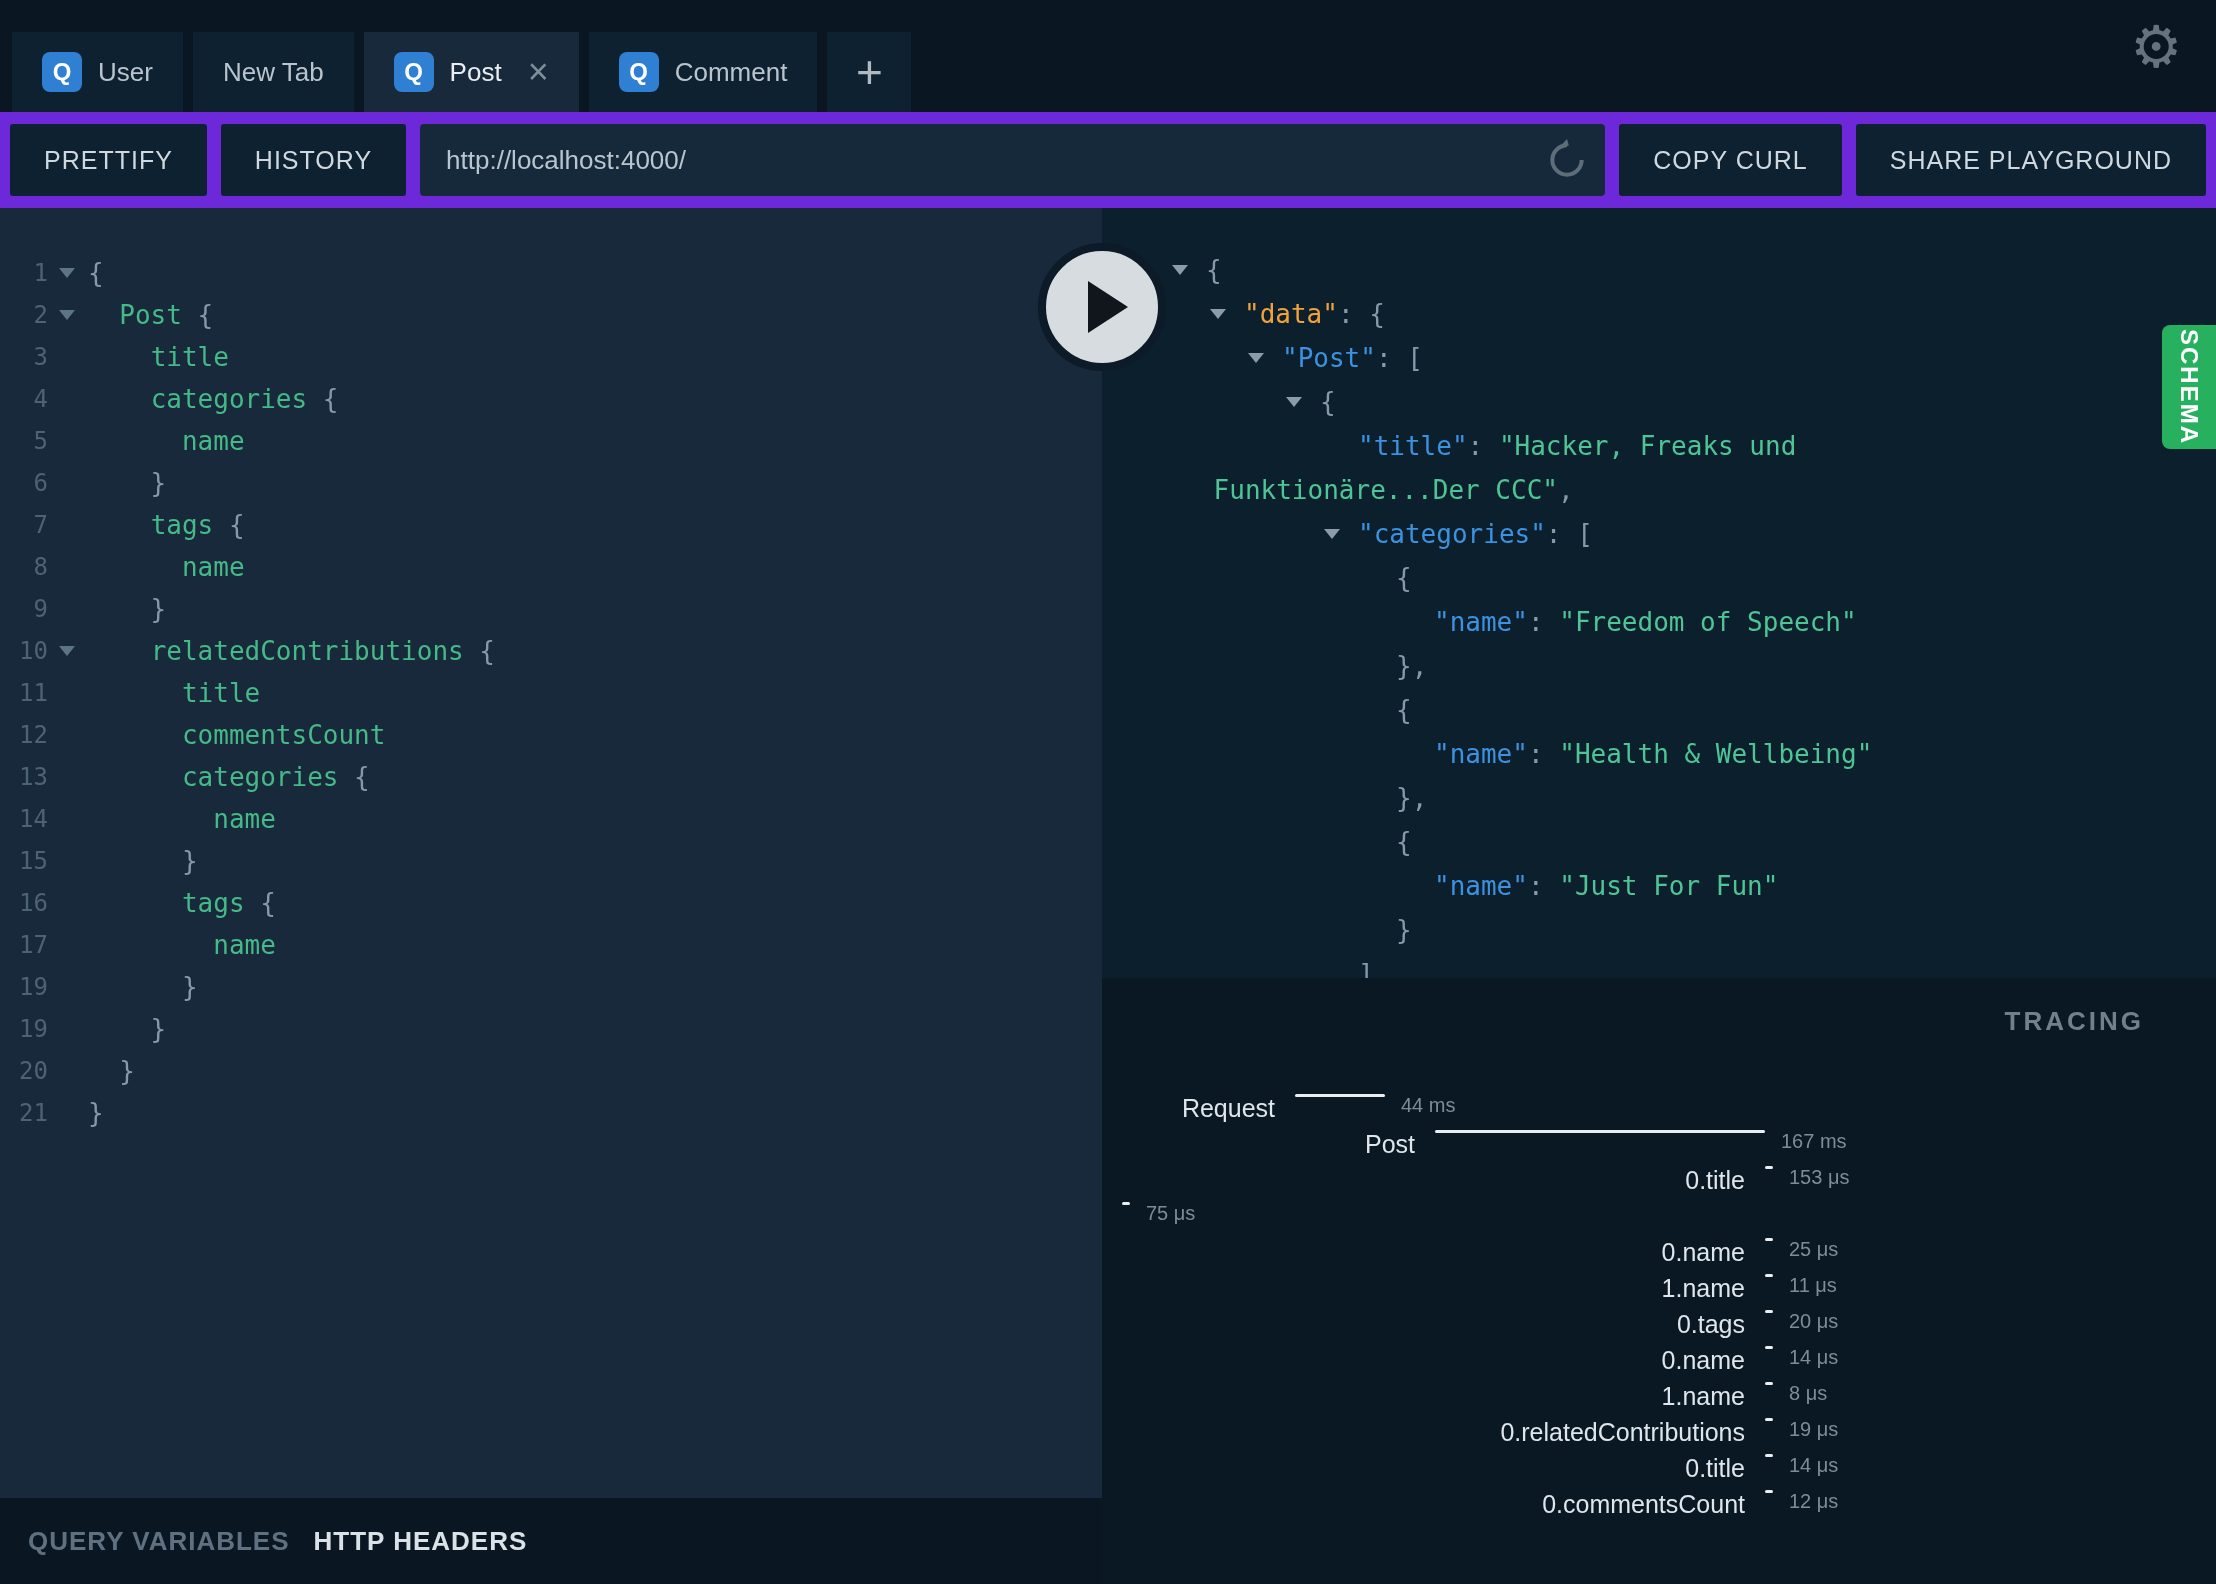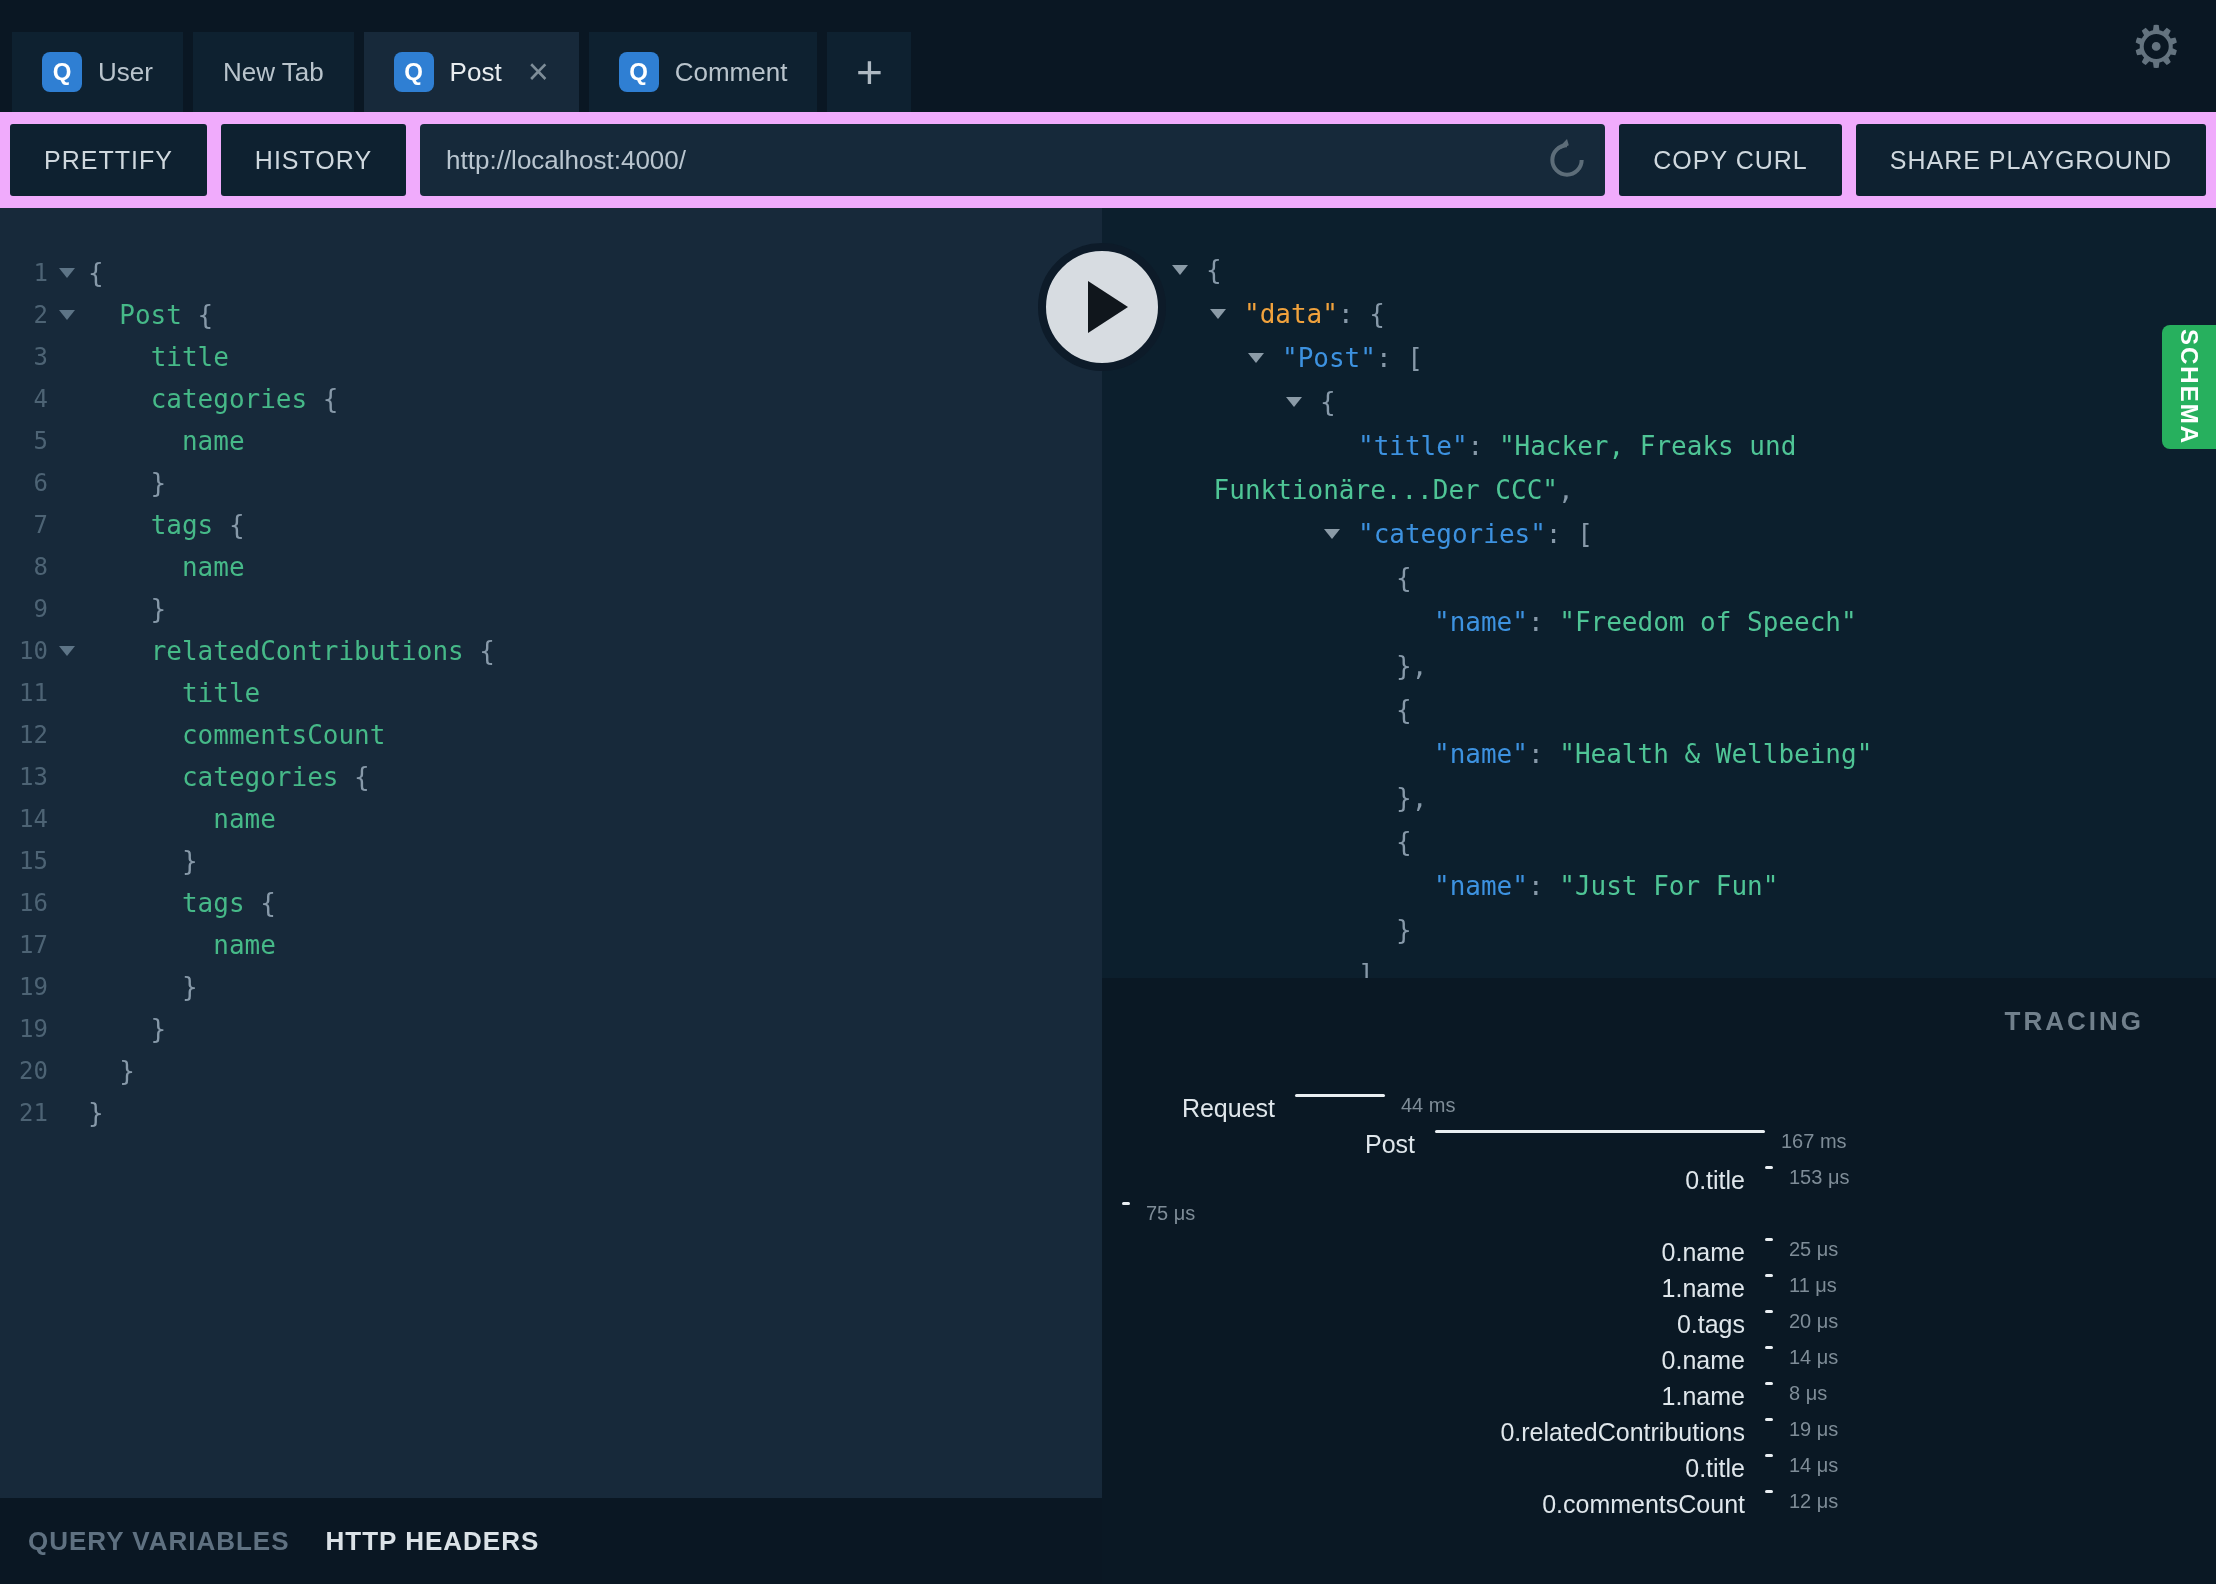--- a/index.html
+++ b/index.html
@@ -12,40 +12,40 @@
   
   .topbar{height:112px;display:flex;align-items:flex-end;padding:0 12px;position:relative;background:#0a1723}
   .tabs{display:flex;align-items:flex-end;gap:10px;height:80px}
   .tab{height:80px;display:flex;align-items:center;gap:16px;padding:0 30px;background:#0e2130;color:#b9c4cc;font-size:26px;cursor:pointer;white-space:nowrap}
   .tab.active{background:#17293a;color:#e9edf0}
   .qbadge{width:40px;height:40px;border-radius:8px;background:#2f7fd3;color:#fff;font-weight:bold;font-size:24px;display:flex;align-items:center;justify-content:center;flex:none}
   .tab-close{color:#7e8d98;font-size:36px;margin-left:10px;line-height:1}
   .tab-add{width:84px;height:80px;background:#0e2130;color:#aeb9c2;font-size:46px;display:flex;align-items:center;justify-content:center;font-weight:300;cursor:pointer}
   .gear{position:absolute;right:34px;top:18px;font-size:58px;color:#64737f;line-height:1;cursor:pointer}
   
-  .toolbar{height:96px;display:flex;align-items:center;gap:14px;padding:0 10px;background:#f0abfc}
+  .toolbar{height:96px;display:flex;align-items:center;gap:14px;padding:0 10px;background:#6d28d9}
   .tb-btn{height:72px;padding:0 34px;background:#0e2130;border:none;color:#cfd8de;font-size:25px;letter-spacing:1px;font-family:inherit;border-radius:3px;cursor:pointer;white-space:nowrap}
   .urlwrap{flex:1;position:relative;height:72px}
   .url{width:100%;height:72px;background:#16293a;border:none;border-radius:4px;padding:0 80px 0 26px;color:#b9c5cf;font-size:26px;font-family:inherit;outline:none}
   .reload{position:absolute;right:16px;top:14px;width:44px;height:44px;cursor:pointer}
   
   .main{display:flex;height:1376px;position:relative}
   .left{width:1102px;display:flex;flex-direction:column;flex:none}
   .editor{flex:1;background:#17293a;padding-top:44px;font-family:"DejaVu Sans Mono","Liberation Mono",monospace;font-size:26px;overflow:hidden}
   .ed-line{display:flex;height:42px;line-height:42px}
   .ln{width:48px;text-align:right;color:#4d6374;font-size:24px;flex:none}
   .fold{width:40px;flex:none;position:relative}
   .fold.tri::after{content:"";position:absolute;left:11px;top:16px;border-left:8px solid transparent;border-right:8px solid transparent;border-top:10px solid #5d7486}
   .code{white-space:pre}
   .c-p{color:#8799a9}
   .c-f{color:#46b988}
   .c-k{color:#3d92e0}
   .c-o{color:#f1a23c}
   .c-s{color:#4fc596}
-  .bottombar{height:86px;background:#0a1723;display:flex;align-items:center;gap:36px;padding:0 28px}
+  .bottombar{height:86px;background:#0a1723;display:flex;align-items:center;gap:24px;padding:0 28px}
   .bv{color:#5f7181;font-size:26px;font-weight:bold;letter-spacing:1px;cursor:pointer}
   .bh{color:#dbe2e7;font-size:26px;font-weight:bold;letter-spacing:1px;cursor:pointer}
   
   .right{flex:1;display:flex;flex-direction:column;min-width:0}
   .response{height:770px;background:#0c1f2d;padding-top:40px;font-family:"DejaVu Sans Mono","Liberation Mono",monospace;font-size:26px;overflow:hidden;position:relative}
   .res-line{height:44px;line-height:44px;position:relative;white-space:pre}
   .res-tri{position:absolute;top:17px;width:0;height:0;border-left:8px solid transparent;border-right:8px solid transparent;border-top:10px solid #8b9ba7}
   .tracing{flex:1;background:#0a1824;position:relative;overflow:hidden}
   .tracing-title{position:absolute;top:28px;right:72px;color:#71808c;font-size:26px;font-weight:bold;letter-spacing:3px}
   .trace-rows{padding-top:116px}

